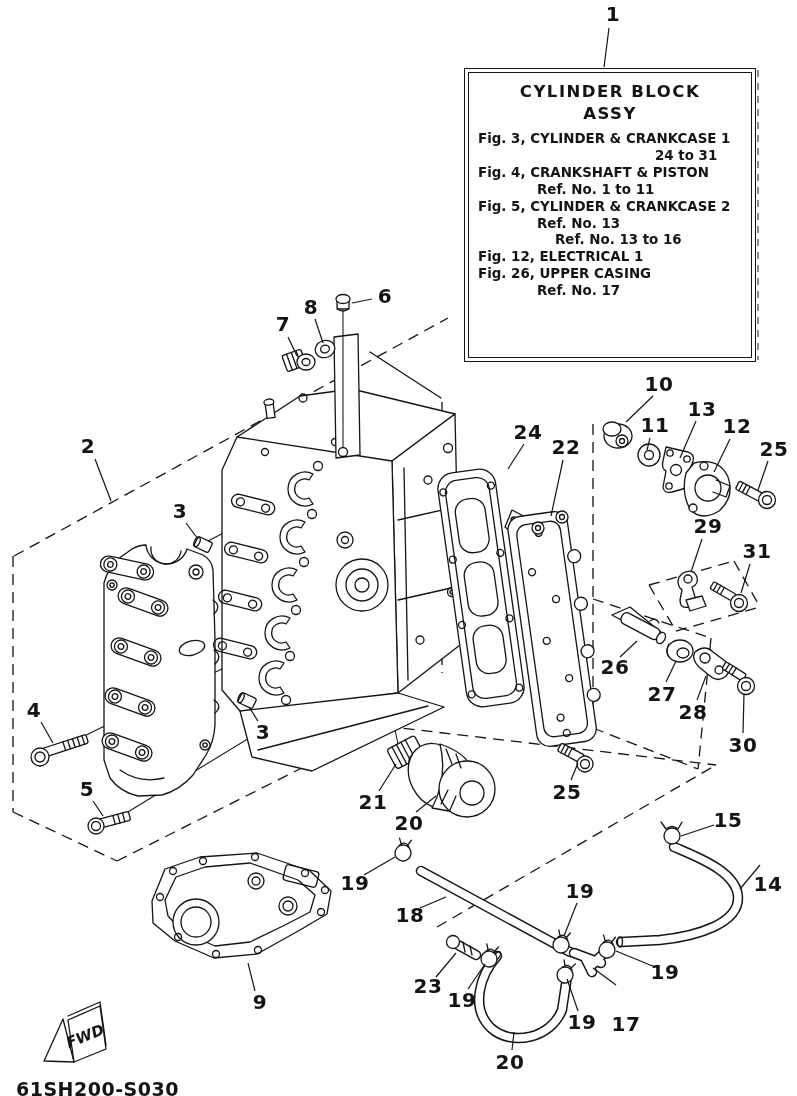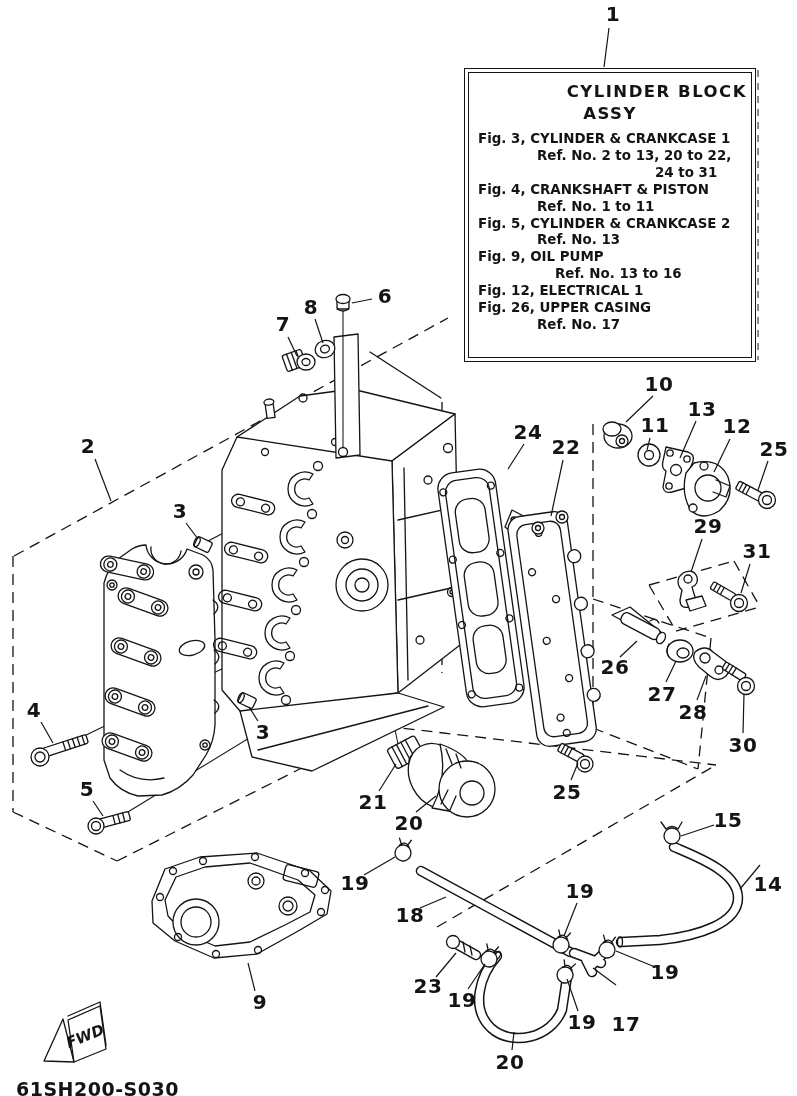--- a/index.html
+++ b/index.html
@@ -13,21 +13,21 @@
   .hoseO{fill:none;stroke:#141414;stroke-width:10.5;stroke-linecap:round;}
   .hoseI{fill:none;stroke:#ffffff;stroke-width:7.5;stroke-linecap:round;}
   .axis{fill:none;stroke:#141414;stroke-width:1.05;}
   .callout{position:absolute;transform:translate(-50%,-50%);font-weight:bold;font-size:20px;
            letter-spacing:.5px;color:#141414;white-space:nowrap;}
   .info-box{position:absolute;left:464px;top:68px;width:292px;height:294px;box-sizing:border-box;
             border:1.7px solid #141414;padding:3px;background:#fff;}
   .info-inner{width:100%;height:100%;box-sizing:border-box;border:1.4px solid #141414;
               padding:8px 4px 0 4px;overflow:hidden;}
   .line{white-space:nowrap;}
-  .line.title{text-align:right;font-weight:bold;font-size:16.5px;line-height:22px;letter-spacing:1.5px;}
+  .line.title{text-align:center;font-weight:bold;font-size:16.5px;line-height:22px;letter-spacing:1.5px;}
   .line.subtitle{text-align:center;font-weight:bold;font-size:16.5px;line-height:22px;letter-spacing:1.5px;margin-bottom:6px;}
   .line.fig{font-weight:bold;font-size:13.4px;line-height:16.9px;padding-left:5px;}
   .line.ref-a{font-weight:bold;font-size:13.4px;line-height:16.9px;padding-left:64px;}
   .line.ref-b{font-weight:bold;font-size:13.4px;line-height:16.9px;padding-left:82px;}
   .line.ref-c{font-weight:bold;font-size:13.4px;line-height:16.9px;padding-left:182px;}
   .part-code{position:absolute;left:16px;top:1066px;font-size:19px;font-weight:bold;letter-spacing:.5px;margin-top:12px;}
 </style>
 </head>
 <body>
 
@@ -519,27 +519,25 @@
       <div class="callout" style="left: 743px; top: 745px;">30</div>
       <div class="callout" style="left: 757px; top: 551px;">31</div>
     </div>
 
   <div class="info-box">
     <div class="info-inner">
       <div id="box-lines">
         <div class="line title">CYLINDER BLOCK</div>
         <div class="line subtitle">ASSY</div>
       <div class="line fig">Fig. 3, CYLINDER &amp; CRANKCASE 1</div>
-          <div class="line ref-a">Ref. No. 2 to 13, 20 to 22,</div>
           <div class="line ref-c">24 to 31</div>
           <div class="line fig">Fig. 4, CRANKSHAFT &amp; PISTON</div>
           <div class="line ref-a">Ref. No. 1 to 11</div>
           <div class="line fig">Fig. 5, CYLINDER &amp; CRANKCASE 2</div>
           <div class="line ref-a">Ref. No. 13</div>
-          <div class="line fig">Fig. 9, OIL PUMP</div>
           <div class="line ref-b">Ref. No. 13 to 16</div>
           <div class="line fig">Fig. 12, ELECTRICAL 1</div>
           <div class="line fig">Fig. 26, UPPER CASING</div>
           <div class="line ref-a">Ref. No. 17</div>
         </div>
     </div>
   </div>
 
   <div class="part-code">61SH200-S030</div>
 </div>

